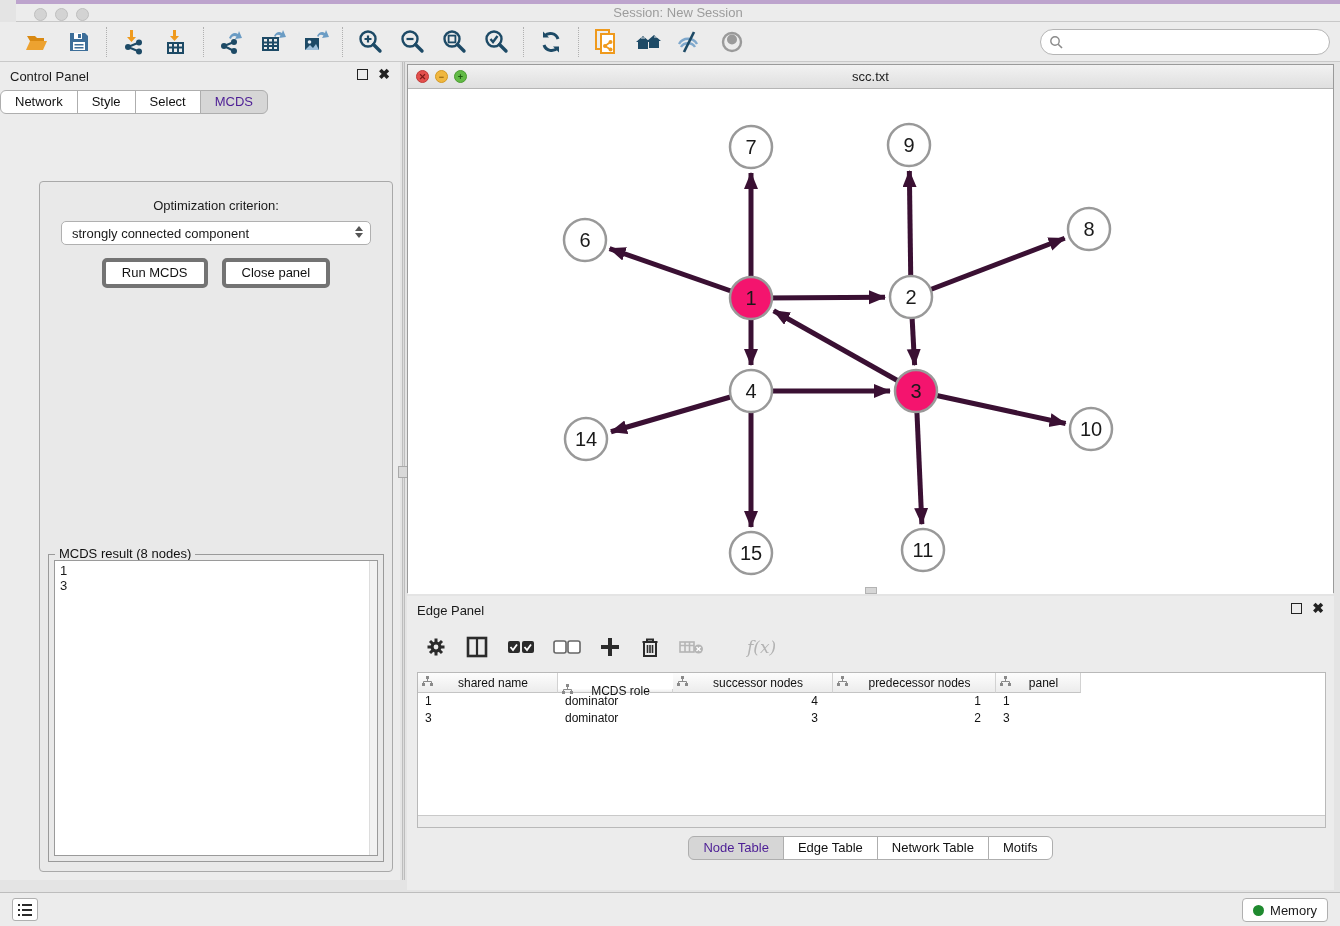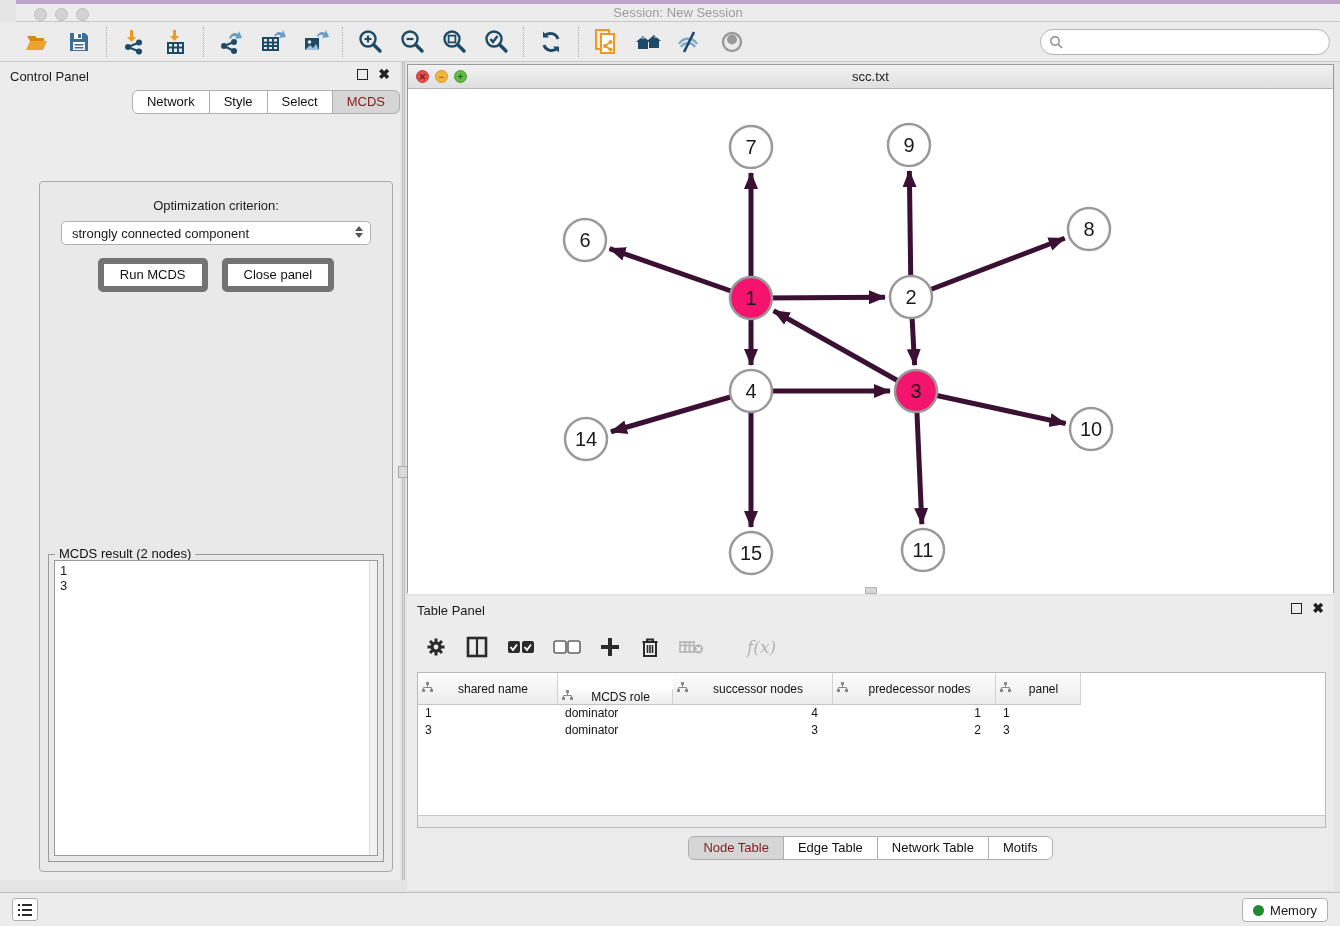--- a/index.html
+++ b/index.html
@@ -44,45 +44,45 @@
   
   .control-panel {
     position:absolute; top:62px; left:0; width:400px; height:818px;
     background:#ececec;
   }
   .panel-header { position:relative; height:28px; }
   .panel-header .ph-title { position:absolute; left:10px; top:7px; font-size:13px; color:#1a1a1a; }
   .ph-icons { position:absolute; right:10px; top:7px; display:flex; gap:10px; align-items:center; }
   .float-box { width:11px; height:11px; border:1.5px solid #222; background:transparent; }
   .close-x { font-size:14px; font-weight:bold; color:#222; line-height:11px; }
-  .tabs-row { display:flex; justify-content:flex-end; position:relative; z-index:2; }
+  .tabs-row { display:flex; justify-content:flex-start; position:relative; z-index:2; }
   .tab {
     border:1px solid #aeaeae; background:#fff; padding:3px 14px 4px;
     font-size:13px; color:#111; margin-left:-1px; cursor:pointer;
   }
   .tab:first-child { border-radius:6px 0 0 6px; margin-left:0; }
   .tab:last-child { border-radius:0 6px 6px 0; }
-  .tab.dim { background:#d6d6d6; color:#7f1d1d; }
+  .tab.dim { background:#d6d6d6; color:#4c1d95; }
   .cp-body {
     position:absolute; top:119px; left:6px; right:7px; bottom:8px;
     border:1px solid #a9a9a9; border-radius:4px; background:#e9e9e9;margin-left:33px;
   }
   .crit-label { text-align:center; margin-top:16px; font-size:13px; }
   .dropdown {
     position:relative; margin:8px auto 0; width:310px; height:24px;
     background:#fff; border:1px solid #b0b0b0; border-radius:5px;
     display:flex; align-items:center; padding:0 24px 0 10px; font-size:13px; cursor:pointer;
   }
   .dd-stepper { position:absolute; right:7px; top:4px; display:flex; flex-direction:column; gap:2px; }
   .dd-stepper i { display:block; width:0; height:0; border-left:4px solid transparent; border-right:4px solid transparent; }
   .dd-up { border-bottom:5px solid #555; }
   .dd-down { border-top:5px solid #555; }
   .btn-row { display:flex; justify-content:center; gap:14px; margin-top:13px; }
   .push-btn {
-    background:#fff; border:6px solid #737373; border-radius:5px;
+    background:#fff; border:4px solid #737373; border-radius:5px;
     padding:3px 16px 4px; font-size:13px; color:#111; cursor:pointer;
     font-family:"Liberation Sans", sans-serif;
   }
   .result-group {
     position:absolute; left:8px; right:8px; top:372px; bottom:9px;
     border:1px solid #9a9a9a;
   }
   .result-legend {
     position:absolute; top:-9px; left:6px; background:#e9e9e9;
     padding:0 4px; font-size:13px; color:#111;
@@ -117,21 +117,21 @@
     position:absolute; top:596px; left:407px; width:927px; height:294px;
     background:#ececec;
   }
   .tp-toolbar { display:flex; align-items:center; gap:18px; padding:8px 0 6px 18px; height:44px; }
   .tp-btn { display:flex; align-items:center; justify-content:center; cursor:pointer; }
   .fx { font-family:"DejaVu Serif", serif; font-style:italic; font-size:17px; color:#b3b3b3;margin-left:24px; }
   .tp-table {
     position:absolute; top:76px; left:10px; right:8px; bottom:62px;
     background:#fff; border:1px solid #b9b9b9; overflow:hidden;
   }
-  .tp-header { display:flex; height:32px; }
+  .tp-header { display:flex; height:20px; }
   .th-cell {
     display:flex; align-items:center; font-size:12px; color:#111;
     background:linear-gradient(#fdfdfd,#ececec);
     border-right:1px solid #d2d2d2; border-bottom:1px solid #c4c4c4;
     padding:0 4px; cursor:pointer;
   }
   .th-cell .th-label { flex:1; text-align:center; }
   .tp-row { display:flex; height:17px; }
   .td-cell { font-size:12px; color:#111; padding:1px 7px 0; overflow:hidden; cursor:default; }
   .td-right { text-align:right; padding-right:15px; }
@@ -346,21 +346,21 @@
       <span class="dd-stepper">
           <i class="dd-up"></i>
           <i class="dd-down"></i>
         </span>
     </div>
     <div class="btn-row">
       <button class="push-btn">Run MCDS</button>
       <button class="push-btn">Close panel</button>
     </div>
     <div class="result-group">
-      <span class="result-legend">MCDS result (2 nodes)</span>
+      <span class="result-legend">MCDS result (8 nodes)</span>
       <div class="result-area" id="result-area">1
 3</div>
       <div class="result-scroll"></div>
     </div>
   </div>
 </div>
 <div class="v-divider"></div>
 <div class="v-grip"></div>
 
 <div class="net-window">
@@ -440,21 +440,21 @@
           <circle cx="343" cy="464" r="21" fill="#ffffff" stroke="#999999" stroke-width="2.5"></circle>
           <text x="343" y="471" text-anchor="middle" font-size="20" font-family="&quot;Liberation Sans&quot;, sans-serif" fill="#1a1a1a">15</text>
         </g>
       </svg>
     <div class="canvas-grip"></div>
   </div>
 </div>
 
 <div class="table-panel">
   <div class="panel-header">
-    <span class="ph-title">Table Panel</span>
+    <span class="ph-title">Edge Panel</span>
     <span class="ph-icons">
       <span class="float-box"></span>
       <span class="close-x">✖</span>
     </span>
   </div>
   <div class="tp-toolbar">
     <span class="tp-btn">
       <svg width="22" height="22" viewBox="0 0 22 22">
           <g fill="#2b2b2b">
             <circle cx="11" cy="11" r="5.5"></circle>

